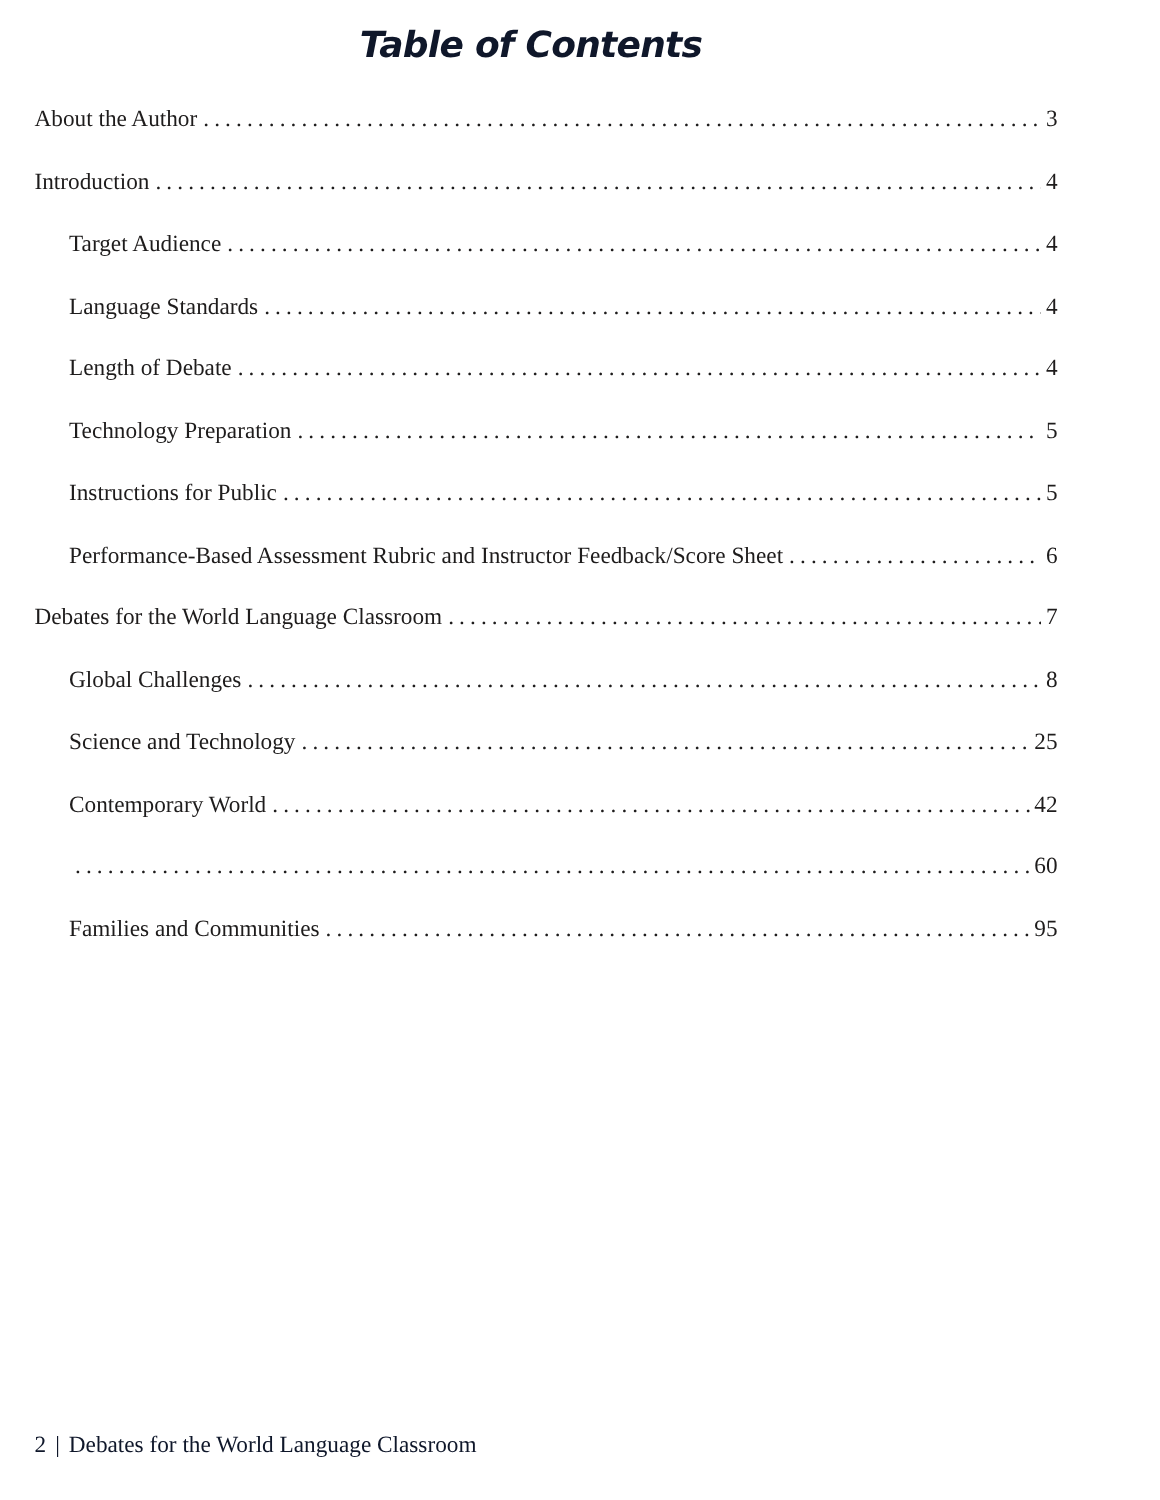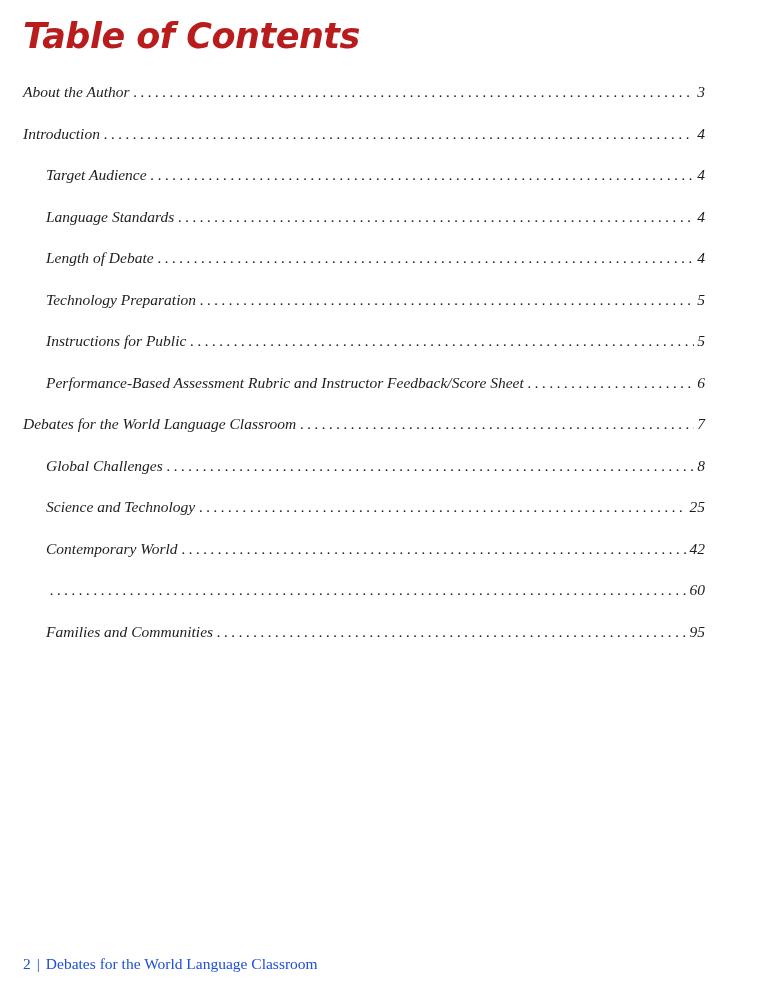--- a/index.html
+++ b/index.html
@@ -15,32 +15,32 @@
     color: #1e1c1c;
     font-family: "Liberation Serif", serif;
     overflow: hidden;
     box-sizing: border-box;
   }
   .content {
     padding: 16px 68px 0 23px;
     box-sizing: border-box;
   }
   .title {
+    text-align: center;
     font-family: "DejaVu Sans", sans-serif;
     font-weight: bold;
     font-style: italic;
-    font-size: 35px;
+    font-size: 24px;
     letter-spacing: -0.5px;
-    color: #b91c1c;
+    color: #0f172a;
     margin: 0 0 0 0;
     padding-right: 20px; 
   }
   .toc {
     margin-top: 27px;
-    font-style: italic;
   }
   .toc-entry {
     display: flex;
     align-items: baseline;
     font-size: 15.5px;
     line-height: 18px;
     margin-bottom: 23.5px;
     white-space: nowrap;
   }
   .toc-entry.level-1 {
@@ -61,21 +61,21 @@
     color: #1e1c1c;
   }
   .toc-page-num {
     flex: 0 0 auto;
   }
   .footer {
     position: absolute;
     left: 23px;
     top: 955px;
     font-size: 15.5px;
-    color: #1d4ed8;
+    color: #0f172a;
     white-space: nowrap;
   }
   .footer .sep {
     padding: 0 6px;
   }
 </style>
 </head>
 <body>
 
 <div class="page">

